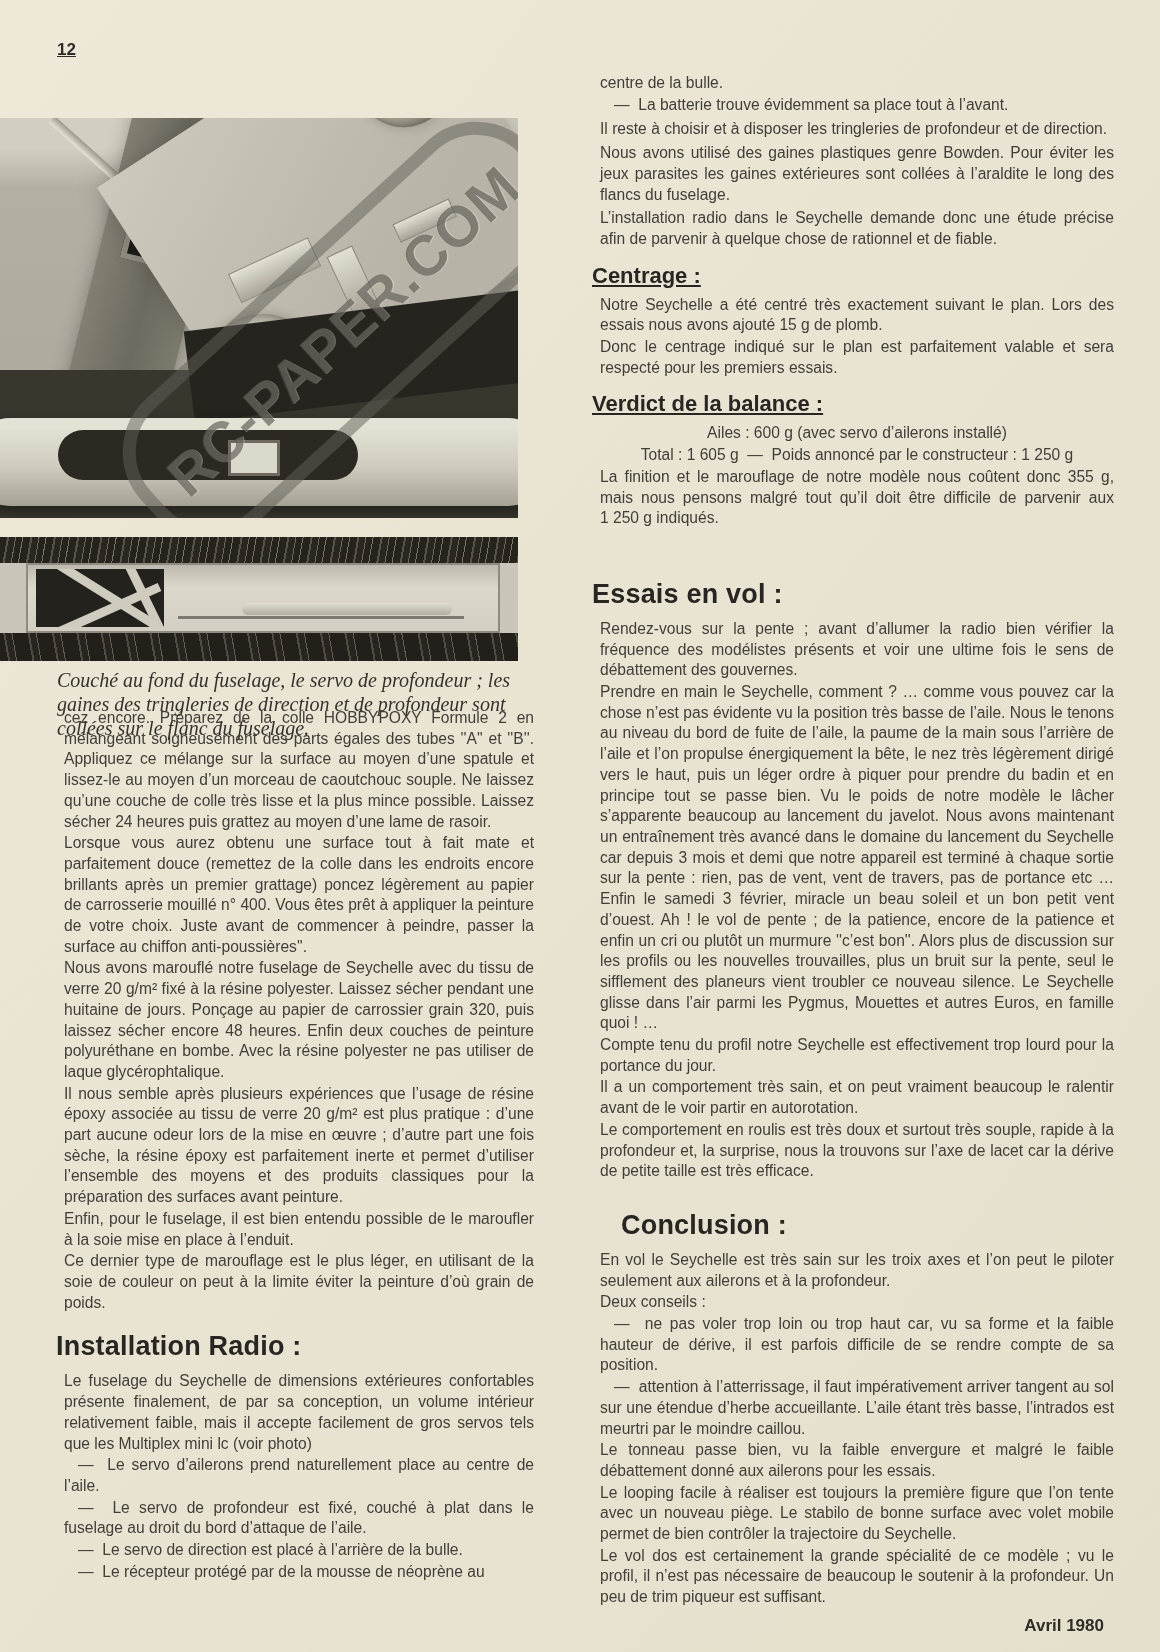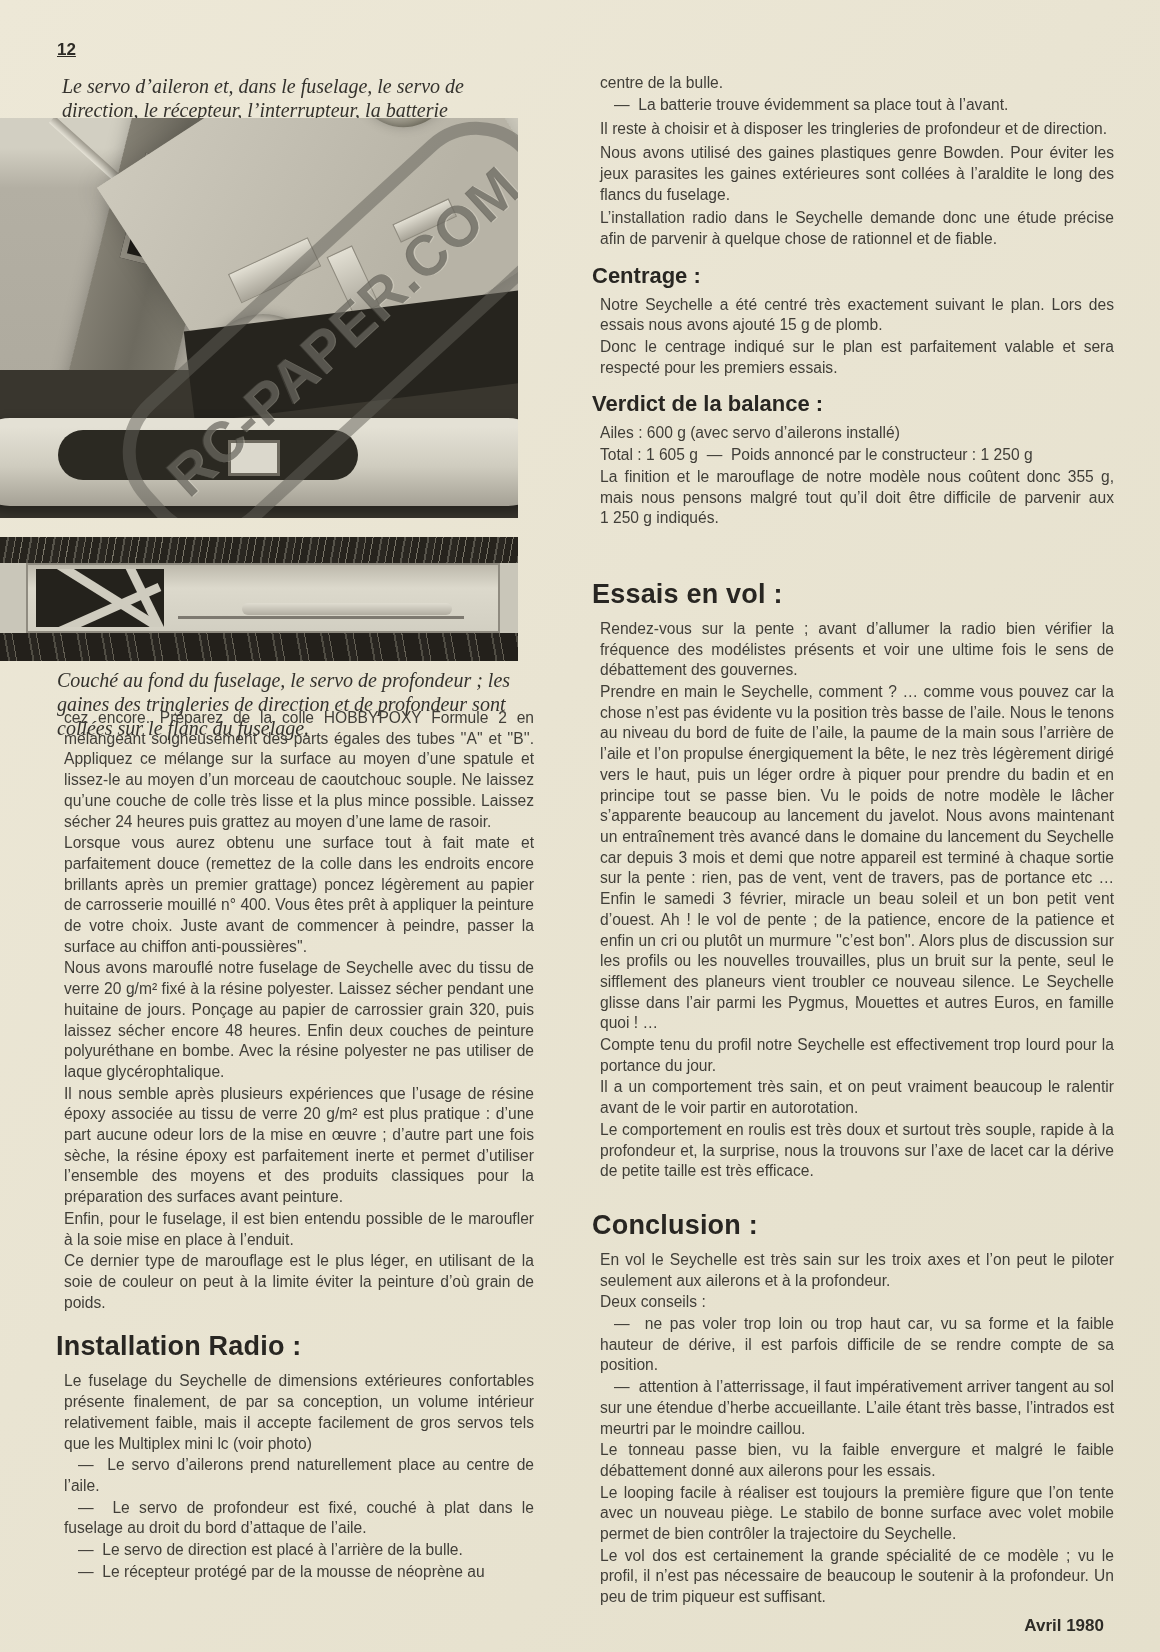--- a/index.html
+++ b/index.html
@@ -56,37 +56,36 @@
   .b2{left:-20px;top:44px;transform:rotate(-24deg);}
   .b3{left:18px;top:-8px;transform:rotate(64deg);}
   .p2-rod{position:absolute;left:150px;bottom:12px;right:34px;height:3px;background:#7d7970;}
   .p2-gaine{position:absolute;right:46px;bottom:16px;width:210px;height:12px;border-radius:6px;
             background:linear-gradient(#e0ddd1,#b1ad a1);background:linear-gradient(#e0ddd1,#b1ada1);}
 
   
   .colL{position:absolute;left:56px;top:708px;width:486px;}
   .colR{position:absolute;left:592px;top:73px;width:530px;}
   p.b{margin:0 8px 1px;font-size:15.6px;line-height:20.7px;text-align:justify;color:#403e38;}
-  p.nf{text-align:left;white-space:nowrap;}
+  p.nf{text-align:center;white-space:nowrap;}
   p.dash{text-indent:14px;}
   h2.hb,h3.hs{font-family:"Liberation Sans",sans-serif;color:#282622;margin:0;}
   h2.hb{font-size:27px;letter-spacing:.2px;margin:18px 0 9px;}
-  h3.hs{font-size:22px;margin:13px 0 6px;}
+  h3.hs{font-size:22px;margin:13px 0 6px;text-decoration:underline;}
   h2.gap1{margin-top:50px;}
-  h2.gap2{margin-top:28px;}
+  h2.gap2{margin-top:28px;margin-left:29px;}
   .footer{position:absolute;right:56px;bottom:16px;font-size:17px;font-weight:bold;color:#2e2c27;}
 </style>
 </head>
 <body>
 
 <div class="page">
 
   <div class="pagenum">12</div>
 
-  <div class="cap cap1">Le servo d’aileron et, dans le fuselage, le servo de direction, le récepteur, l’interrupteur, la batterie</div>
 
   <div class="photo1">
     <div class="p1-ant"></div>
     <div class="p1-rail">
       <div class="p1-servo"></div>
     </div>
     <div class="p1-plate">
       <div class="p1-slot s1"></div>
       <div class="p1-slot s2"></div>
       <div class="p1-slot s3"></div>

